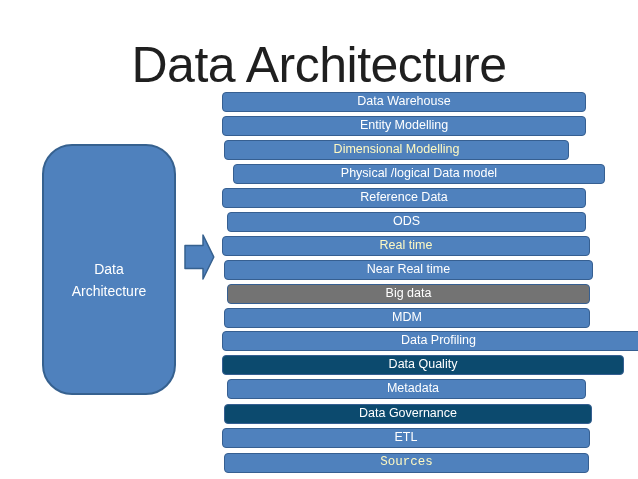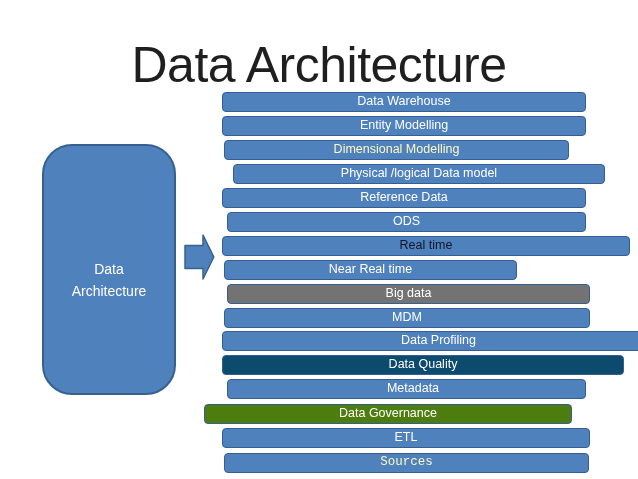--- a/index.html
+++ b/index.html
@@ -78,25 +78,25 @@
     <polygon id="arrow-shape" points="1,11.5 19,11.5 19,1 29.8,23 19,45 19,34.5 1,34.5" fill="#4f81bd" stroke="#36618f" stroke-width="1.5" stroke-linejoin="round"></polygon>
   </svg>
 
   <div class="bars" id="bars">
       <div class="bar" style="left: 222px; top: 92px; width: 364px; background: rgb(79, 129, 189); border-color: rgb(54, 95, 145); color: rgb(255, 255, 255);">Data Warehouse</div>
       <div class="bar" style="left: 222px; top: 116px; width: 364px; background: rgb(79, 129, 189); border-color: rgb(54, 95, 145); color: rgb(255, 255, 255);">Entity Modelling</div>
       <div class="bar" style="left: 224px; top: 140px; width: 345px; background: rgb(79, 129, 189); border-color: rgb(54, 95, 145); color: #fef9c3;">Dimensional Modelling</div>
       <div class="bar" style="left: 218px; top: 164px; width: 372px; background: rgb(79, 129, 189); border-color: rgb(54, 95, 145); color: rgb(255, 255, 255); margin-left: 15px;">Physical /logical Data model</div>
       <div class="bar" style="left: 222px; top: 188px; width: 364px; background: rgb(79, 129, 189); border-color: rgb(54, 95, 145); color: rgb(255, 255, 255);">Reference Data</div>
       <div class="bar" style="left: 227px; top: 212px; width: 359px; background: rgb(79, 129, 189); border-color: rgb(54, 95, 145); color: rgb(255, 255, 255);">ODS</div>
-      <div class="bar" style="left: 222px; top: 236px; width: 408px; background: rgb(79, 129, 189); border-color: rgb(54, 95, 145); color: #0f172a;">Real time</div>
-      <div class="bar" style="left: 224px; top: 260px; width: 293px; background: rgb(79, 129, 189); border-color: rgb(54, 95, 145); color: rgb(255, 255, 255);">Near Real time</div>
+      <div class="bar" style="left: 222px; top: 236px; width: 368px; background: rgb(79, 129, 189); border-color: rgb(54, 95, 145); color: #fef9c3;">Real time</div>
+      <div class="bar" style="left: 224px; top: 260px; width: 369px; background: rgb(79, 129, 189); border-color: rgb(54, 95, 145); color: rgb(255, 255, 255);">Near Real time</div>
       <div class="bar" style="left: 227px; top: 284px; width: 363px; background: #737373; border-color: rgb(54, 95, 145); color: rgb(255, 255, 255);">Big data</div>
       <div class="bar" style="left: 224px; top: 308px; width: 366px; background: rgb(79, 129, 189); border-color: rgb(54, 95, 145); color: rgb(255, 255, 255);">MDM</div>
       <div class="bar" style="left: 222px; top: 331px; width: 433px; background: rgb(79, 129, 189); border-color: rgb(54, 95, 145); color: rgb(255, 255, 255);">Data Profiling</div>
       <div class="bar" style="left: 222px; top: 355px; width: 402px; background: #0c4a6e; border-color: rgb(54, 95, 145); color: rgb(255, 255, 255);">Data Quality</div>
       <div class="bar" style="left: 227px; top: 379px; width: 359px; background: rgb(79, 129, 189); border-color: rgb(54, 95, 145); color: rgb(255, 255, 255); padding-left: 13px;">Metadata</div>
-      <div class="bar" style="left: 204px; top: 404px; width: 368px; background: #4d7c0f; border-color: rgb(54, 95, 145); color: rgb(255, 255, 255);">Data Governance</div>
+      <div class="bar" style="left: 224px; top: 404px; width: 368px; background: #0c4a6e; border-color: rgb(54, 95, 145); color: rgb(255, 255, 255);">Data Governance</div>
       <div class="bar" style="left: 222px; top: 428px; width: 368px; background: rgb(79, 129, 189); border-color: rgb(54, 95, 145); color: rgb(255, 255, 255);">ETL</div>
       <div class="bar" style="left: 224px; top: 453px; width: 365px; background: rgb(79, 129, 189); border-color: rgb(54, 95, 145); color: #fef9c3; font-family: Liberation Mono, monospace;">Sources</div>
     </div>
 
 </div>
 
 </body></html>

